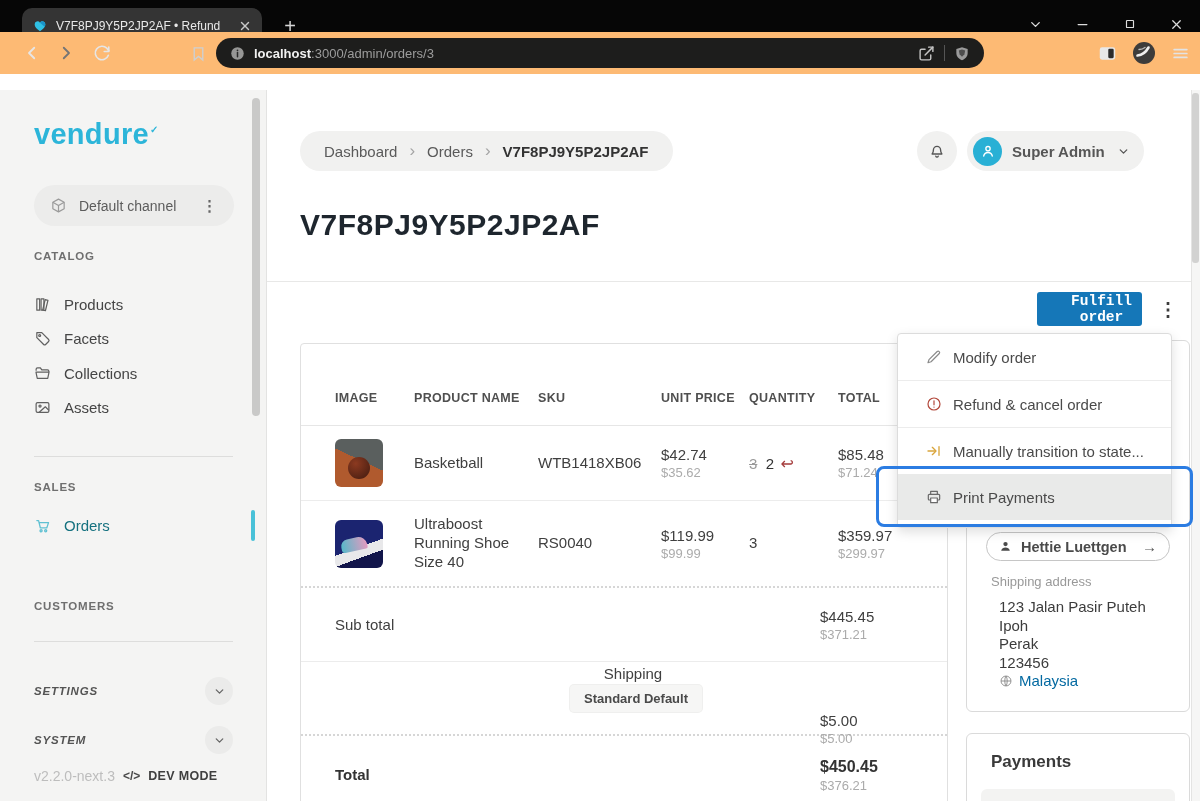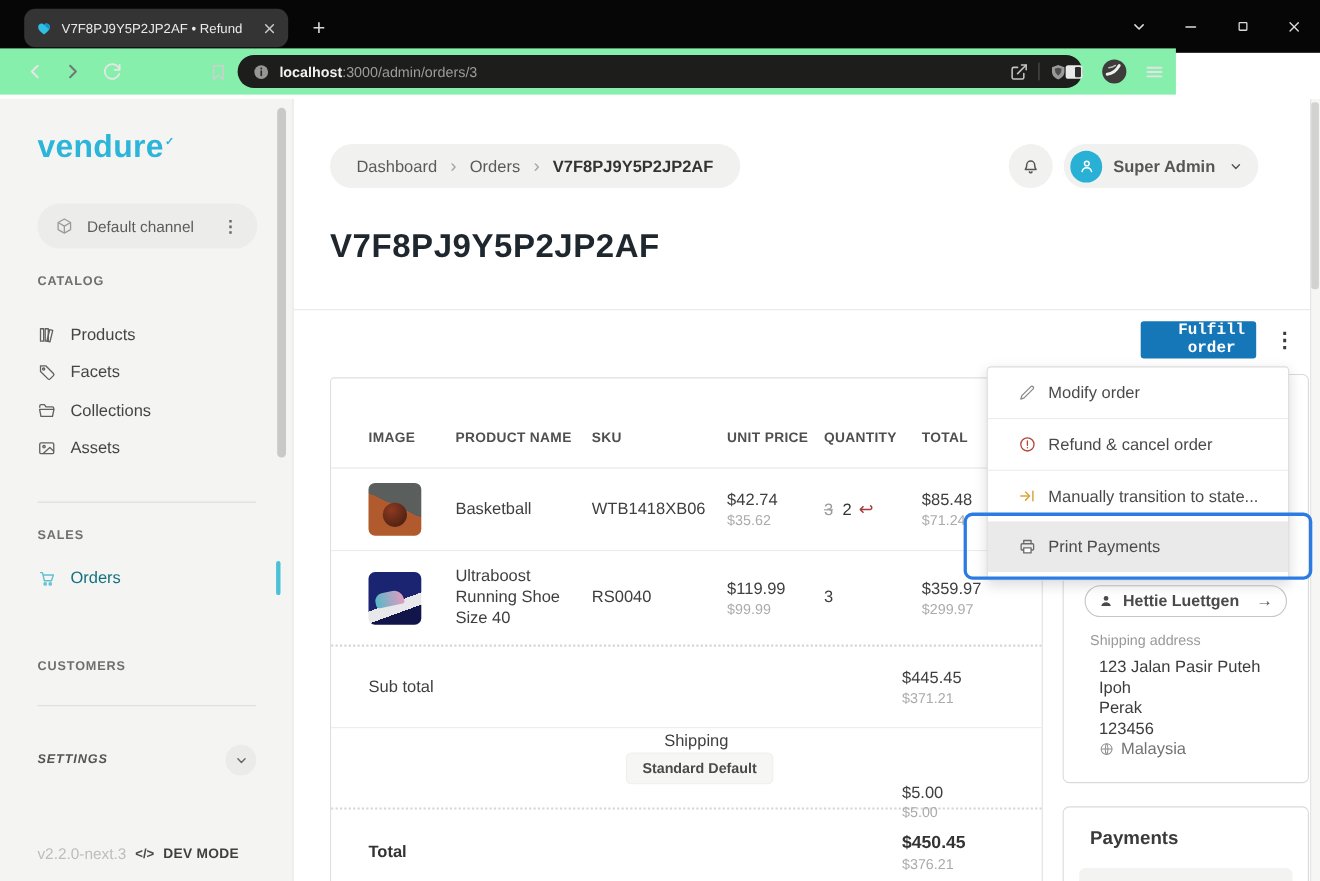--- a/index.html
+++ b/index.html
@@ -8,21 +8,21 @@
   .stage { position:relative; width:1200px; height:801px; overflow:hidden; background:#fff; }
 
   
   .titlebar { position:absolute; left:0; top:0; width:1200px; height:48px; background:#060606; }
   .tab { position:absolute; left:22px; top:8px; width:240px; height:35px; background:#343434; border-radius:10px; display:flex; align-items:center; padding:0 10px; gap:8px; }
   .tab-title { flex:1; font-size:12px; color:#e9e9e9; white-space:nowrap; overflow:hidden; text-overflow:ellipsis; }
   .newtab { position:absolute; left:276px; top:12px; width:28px; height:28px; color:#d6d6d6; font-size:20px; display:flex; align-items:center; justify-content:center; }
   .win-controls { position:absolute; right:0; top:0; height:48px; display:flex; }
   .win-btn { width:47px; height:48px; display:flex; align-items:center; justify-content:center; color:#dcdcdc; }
 
-  .toolbar { position:absolute; left:0; top:44px; width:1069px; height:42px; background:#86efac; }
+  .toolbar { position:absolute; left:0; top:32px; width:1200px; height:42px; background:#fdba74; }
   .nav-btn { position:absolute; top:9px; width:24px; height:24px; display:flex; align-items:center; justify-content:center; }
   .urlbar { position:absolute; left:216px; top:6px; width:768px; height:30px; background:#1d1d1c; border-radius:15px; display:flex; align-items:center; padding:0 14px; gap:9px; }
   .url-text { font-size:13px; white-space:nowrap; }
   .url-host { color:#f1f1f1; font-weight:700; }
   .url-rest { color:#9c9c9c; }
   .url-right { margin-left:auto; display:flex; align-items:center; gap:9px; }
   .url-sep { width:1px; height:16px; background:#555; }
   .tb-right { position:absolute; right:10px; top:5px; height:32px; display:flex; align-items:center; gap:14px; }
 
   
@@ -97,21 +97,21 @@
   .row-total .money .m1 { font-size:16px; }
 
   
   .side-card { position:absolute; background:#fff; border:1px solid #dadada; border-radius:6px; }
   .customer-card { left:699px; top:250px; width:224px; height:372px; }
   .cust-pill { position:absolute; left:19px; top:191px; width:184px; height:29px; border:1px solid #c6c6c6; border-radius:15px; display:flex; align-items:center; padding:0 12px; gap:9px; background:#fff; }
   .cust-name { font-size:14.5px; font-weight:700; color:#4a4a4a; white-space:nowrap; }
   .cust-arrow { margin-left:auto; color:#555; font-size:15px; }
   .ship-label { position:absolute; left:24px; top:233px; font-size:13px; color:#999; }
   .addr { position:absolute; left:32px; top:257px; font-size:15px; color:#3c3c3c; line-height:18.5px; }
-  .country-row { display:flex; align-items:center; gap:6px; color:#737373; }
+  .country-row { display:flex; align-items:center; gap:6px; color:#0369a1; }
   .country-row .ic { color:#8c8c8c; display:flex; }
   .payments-card { left:699px; top:643px; width:224px; height:100px; }
   .payments-title { position:absolute; left:24px; top:18px; font-size:17px; font-weight:700; color:#3a3a3a; }
   .payments-inner { position:absolute; left:14px; right:14px; top:55px; height:34px; background:#f3f3f2; border-radius:6px; }
 
   
   .dropdown { position:absolute; left:630px; top:243px; width:275px; background:#fff; border:1px solid #dcdcdc; border-radius:4px; box-shadow:0 4px 12px rgba(0,0,0,.13); z-index:30; padding-bottom:7px; }
   .menu-item { height:46px; display:flex; align-items:center; gap:11px; padding-left:28px; font-size:15px; color:#4a4a4a; }
   .menu-item .ic { display:flex; }
   .menu-div { height:1px; background:#ececec; }
@@ -321,20 +321,28 @@
         <span>Orders</span>
       </div>
       <div class="active-bar"></div>
       <div class="side-scrollthumb"></div>
 
       <div class="side-label" style="top:510px">CUSTOMERS</div>
       <div class="side-divider" style="top:551px"></div>
 
       <div class="side-row" style="top:584px">
         <span class="side-head">SETTINGS</span>
+        <span class="chev-circle">
+          <svg width="13" height="13" viewBox="0 0 24 24" fill="none" stroke="currentColor" stroke-width="2.4" stroke-linecap="round" stroke-linejoin="round">
+              <polyline points="6 9 12 15 18 9"></polyline>
+            </svg>
+        </span>
+      </div>
+      <div class="side-row" style="top:633px">
+        <span class="side-head">SYSTEM</span>
         <span class="chev-circle">
           <svg width="13" height="13" viewBox="0 0 24 24" fill="none" stroke="currentColor" stroke-width="2.4" stroke-linecap="round" stroke-linejoin="round">
               <polyline points="6 9 12 15 18 9"></polyline>
             </svg>
         </span>
       </div>
 
       <div class="devmode">
         <span class="ver">v2.2.0-next.3</span>
         <span class="code-glyph">&lt;/&gt;</span>

